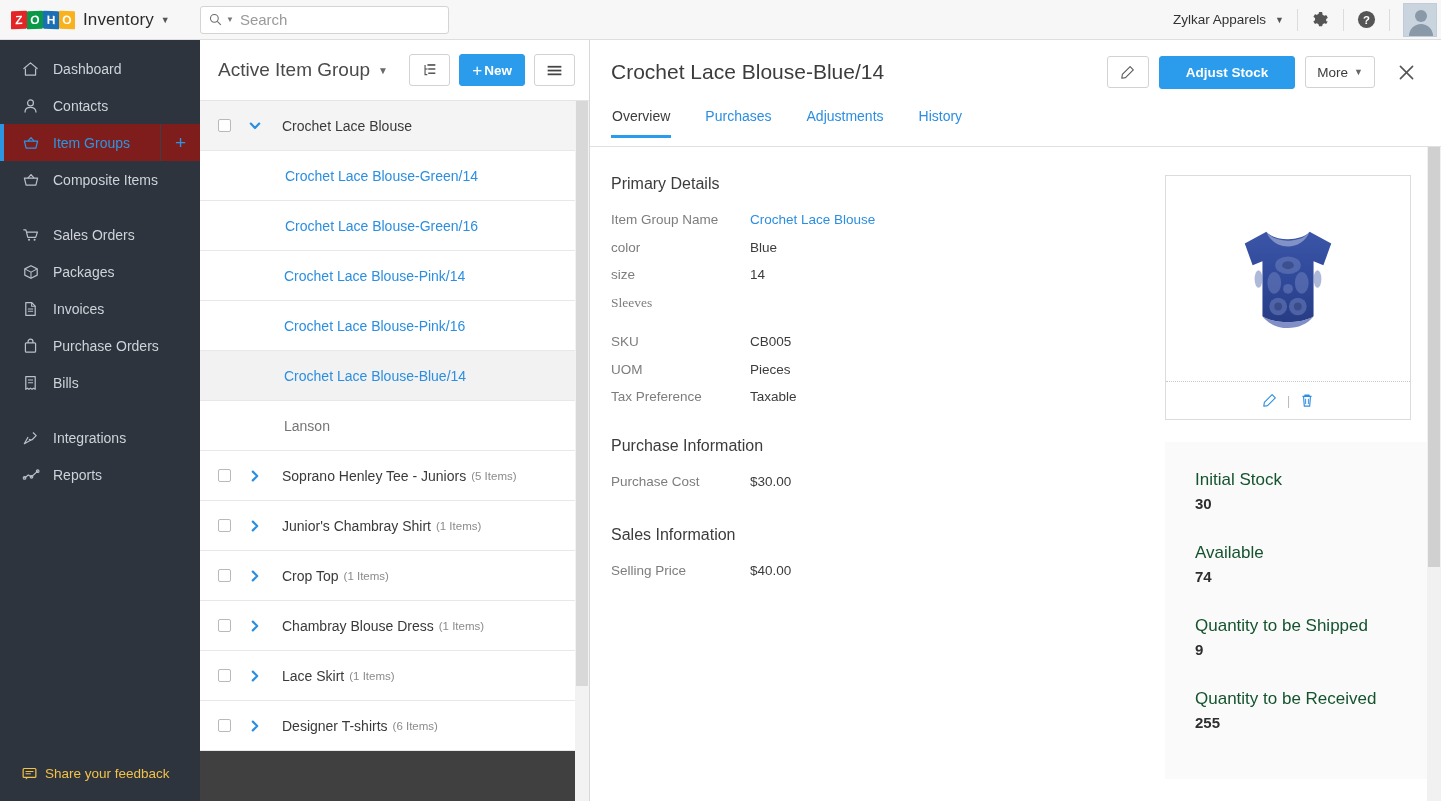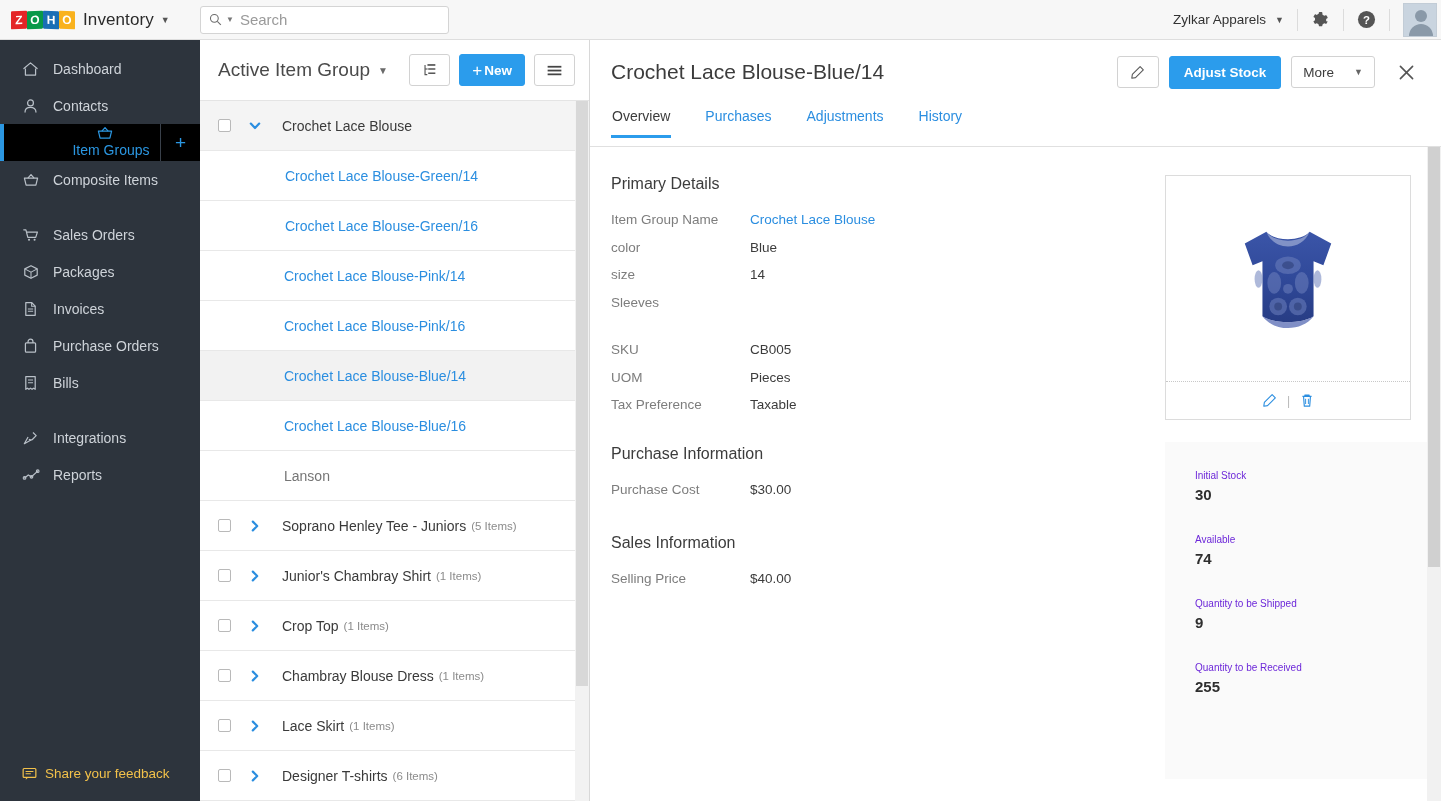--- a/index.html
+++ b/index.html
@@ -73,21 +73,21 @@
     background: #2d343d; position: relative;
     display: flex; flex-direction: column;
   }
   .nav { padding-top: 10px; }
   .nav-item {
     height: 37px; display: flex; align-items: center;
     padding-left: 22px; color: #ced3d9; font-size: 14px;
     cursor: pointer; position: relative;
   }
   .nav-item .ico { width: 20px; height: 18px; margin-right: 11px; display: flex; align-items: center; justify-content: flex-start; }
-  .nav-item.active { background: #000000; color: #2b97e2; flex-direction: column; }
+  .nav-item.active { background: #7f1d1d; color: #2b97e2; }
   .nav-item.active::before {
     content: ""; position: absolute; left: 0; top: 0; bottom: 0;
     width: 4px; background: #2b97e2;
   }
   .nav-item.active .plus-btn {
     position: absolute; right: 0; top: 0; bottom: 0; width: 40px;
     display: flex; align-items: center; justify-content: center;
     border-left: 1px solid #39404a; color: #2b97e2; font-size: 19px;
     font-weight: 300;
   }
@@ -157,29 +157,29 @@
     height: 64px; flex: 0 0 64px; display: flex; align-items: center;
     padding: 0 20px 0 21px;
   }
   .detail-title { font-size: 21px; color: #3c3c3c; font-weight: normal; }
   .dh-actions { margin-left: auto; display: flex; align-items: center; gap: 10px; }
   .btn-edit {
     width: 42px; height: 32px; border: 1px solid #d2d2d2; background: #fff;
     border-radius: 3px; display: flex; align-items: center; justify-content: center; cursor: pointer;
   }
   .btn-primary {
-    height: 33px; padding: 0 14px; background: #2b9cec; border: 1px solid #2b9cec;
+    height: 33px; padding: 0 26px; background: #2b9cec; border: 1px solid #2b9cec;
     color: #fff; font-size: 13.5px; font-weight: bold; border-radius: 3px;
     display: flex; align-items: center; cursor: pointer;
     font-family: "Liberation Sans", sans-serif;
   }
   .btn-more {
     height: 32px; padding: 0 11px; border: 1px solid #d2d2d2; background: #fff;
     border-radius: 3px; font-size: 13.5px; color: #3c3c3c; display: flex;
-    align-items: center; gap: 20px; cursor: pointer;
+    align-items: center; gap: 6px; cursor: pointer;
   }
   .btn-more .mc { font-size: 9px; color: #666; }
   .btn-close { width: 30px; height: 30px; display:flex; align-items:center; justify-content:center; cursor: pointer; margin-left: 6px;}
 
   .tabs { height: 43px; flex: 0 0 43px; display: flex; align-items: flex-start; padding: 0 21px; border-bottom: 1px solid #e0e0e0; }
   .tab {
     font-size: 14px; color: #2b8ee0; margin-right: 33px; padding: 4px 1px 13px 1px;
     cursor: pointer; position: relative;
   }
   .tab.active { color: #3c3c3c; }
@@ -208,21 +208,21 @@
     height: 38px; border-top: 1px dotted #c8c8c8; display: flex;
     align-items: center; justify-content: center; gap: 10px; color: #2b8ee0;
   }
   .img-card .imgtools .bar { color: #b8b8b8; font-size: 12px; }
 
   .stock-card {
     margin-top: 22px; margin-left: 4px; width: 276px;
     background: #fafafa; padding: 28px 0 0 30px; min-height: 337px;
   }
   .stock-item { margin-bottom: 31px; }
-  .stock-label { font-size: 10px; color: #6d28d9; margin-bottom: 5px; }
+  .stock-label { font-size: 17px; color: #14532d; margin-bottom: 5px; }
   .stock-value { font-size: 15px; color: #2e2e2e; font-weight: bold; }
 
   .detail-sb-track { position: absolute; right: 0; top: 0; bottom: 0; width: 14px; background: #f1f1f1; }
   .detail-sb-thumb { position: absolute; right: 1px; width: 12px; background: #d0d0d0; }
 
   svg { display: block; }
 </style>
 </head>
 <body>
 
@@ -474,24 +474,20 @@
         <div class="row child shift">
           <span class="spacer"></span>
           <span class="label link">Crochet Lace Blouse-Pink/16</span>
         </div>
 
         <div class="row child shift selected">
           <span class="spacer"></span>
           <span class="label link">Crochet Lace Blouse-Blue/14</span>
         </div>
 
-        <div class="row child shift">
-          <span class="spacer"></span>
-          <span class="label link">Crochet Lace Blouse-Blue/16</span>
-        </div>
 
         <div class="row child shift">
           <span class="spacer"></span>
           <span class="label muted">Lanson</span>
         </div>
 
         <div class="row">
           <span class="cb-cell">
               <span class="cbox"></span>
             </span>
@@ -620,21 +616,21 @@
               <div class="v link">Crochet Lace Blouse</div>
             </div>
             <div class="kv">
               <div class="k">color</div>
               <div class="v">Blue</div>
             </div>
             <div class="kv">
               <div class="k">size</div>
               <div class="v">14</div>
             </div>
-            <div class="kv" style="margin-bottom:28px;">
+            <div class="kv" style="margin-bottom:20px;font-family:Liberation Serif, serif;">
               <div class="k">Sleeves</div>
               <div class="v"></div>
             </div>
             <div class="kv">
               <div class="k">SKU</div>
               <div class="v">CB005</div>
             </div>
             <div class="kv">
               <div class="k">UOM</div>
               <div class="v">Pieces</div>

